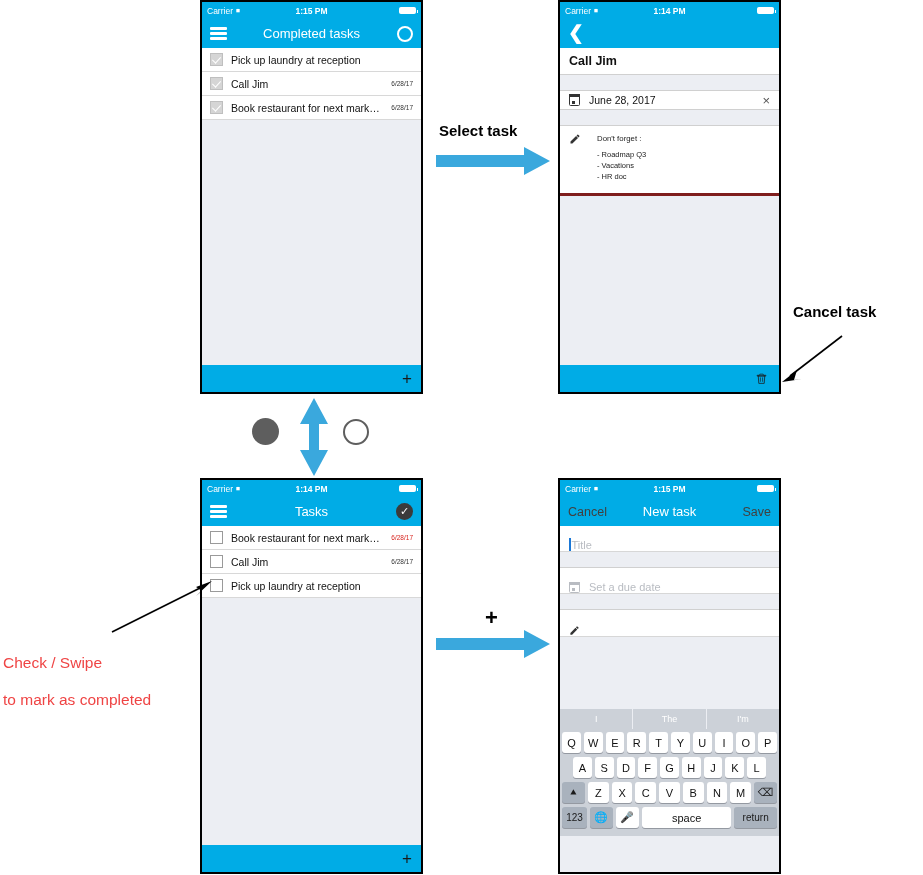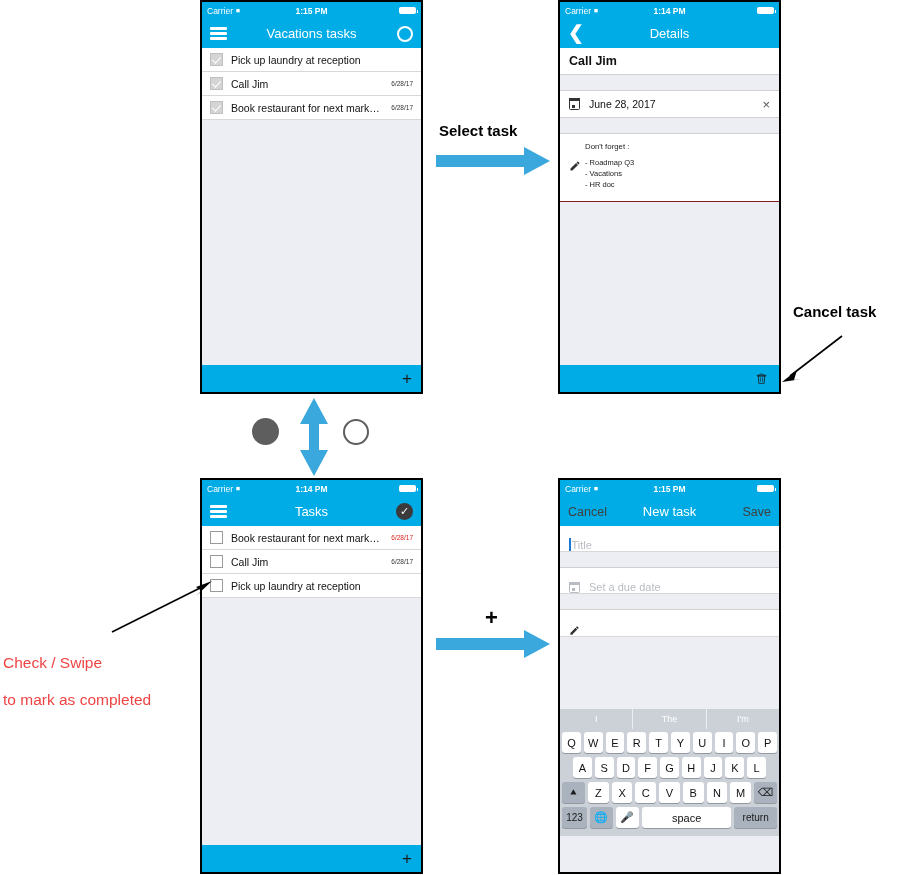--- a/index.html
+++ b/index.html
@@ -95,32 +95,32 @@
   }
   .plus-ic{ color:#1a1a1a; font-size:17px; line-height:1; font-weight:300;}
 
   
   .det-title{
     background:#fff; padding:6px 9px; font-size:12.5px; font-weight:bold; color:#111;
     border-bottom:1px solid #d0d0d0;
   }
   .sep{ height:16px; background:#eceef3; border-bottom:1px solid #d0d0d0;}
   .det-date{
-    background:#fff; height:27px; display:flex; align-items:center; padding:0 9px;
+    background:#fff; height:19px; display:flex; align-items:center; padding:0 9px;
     border-bottom:1px solid #d0d0d0; font-size:10.5px; color:#111;
   }
   .cal-ic{
     width:11px;height:11px;border:1.4px solid #333;border-radius:1.5px;position:relative;margin-right:9px;flex:0 0 auto;
   }
   .cal-ic:before{content:"";position:absolute;left:-1.4px;right:-1.4px;top:-1.4px;height:3px;background:#333;}
   .cal-ic:after{content:"";position:absolute;left:2px;top:5px;width:3px;height:3px;background:#333;}
   .x-ic{ margin-left:auto; font-size:13px; color:#555; line-height:1;}
   .det-notes{
-    background:#fff; padding:7px 9px 10px 9px; border-bottom:1px solid #7f1d1d;
-    display:flex; gap:4px;align-items:center;
+    background:#fff; padding:7px 9px 10px 9px; border-bottom:3px solid #7f1d1d;
+    display:flex; gap:16px;
   }
   .pencil-ic{ width:12px;height:12px;flex:0 0 auto; }
   .notes-body{ font-size:7.5px; color:#222; line-height:1.45;}
   .notes-body .hdr{ font-size:7.8px; margin-bottom:6px;}
 
   
   .nt-field{
     background:#fff; height:26px; display:flex; align-items:flex-end; padding:0 9px;
     border-bottom:1px solid #d7d7d7; font-size:11px;
   }
@@ -171,21 +171,21 @@
       </div>
       <div class="sb-time">1:15 PM</div>
       <div class="sb-batt"></div>
     </div>
     <div class="navbar">
       <div class="hamburger">
           <i></i>
           <i></i>
           <i></i>
         </div>
-      <div class="title">Vacations tasks</div>
+      <div class="title">Completed tasks</div>
       <div class="nav-right">
           <div class="circle-o"></div>
         </div>
     </div>
     <div class="list">
       <div class="row">
         <div class="cb checked"></div>
         <div class="label">Pick up laundry at reception</div>
         <div class="date"></div>
       </div>
@@ -210,21 +210,20 @@
     <div class="statusbar">
       <div class="sb-left">
         <span>Carrier</span>
         <span class="wifi">⏹</span>
       </div>
       <div class="sb-time">1:14 PM</div>
       <div class="sb-batt"></div>
     </div>
     <div class="navbar">
       <div class="chevron-left">❮</div>
-      <div class="title">Details</div>
     </div>
     <div class="det-title">Call Jim</div>
     <div class="sep"></div>
     <div class="det-date">
       <span class="cal-ic"></span>
       <span>June 28, 2017</span>
       <span class="x-ic">×</span>
     </div>
     <div class="sep"></div>
     <div class="det-notes">

